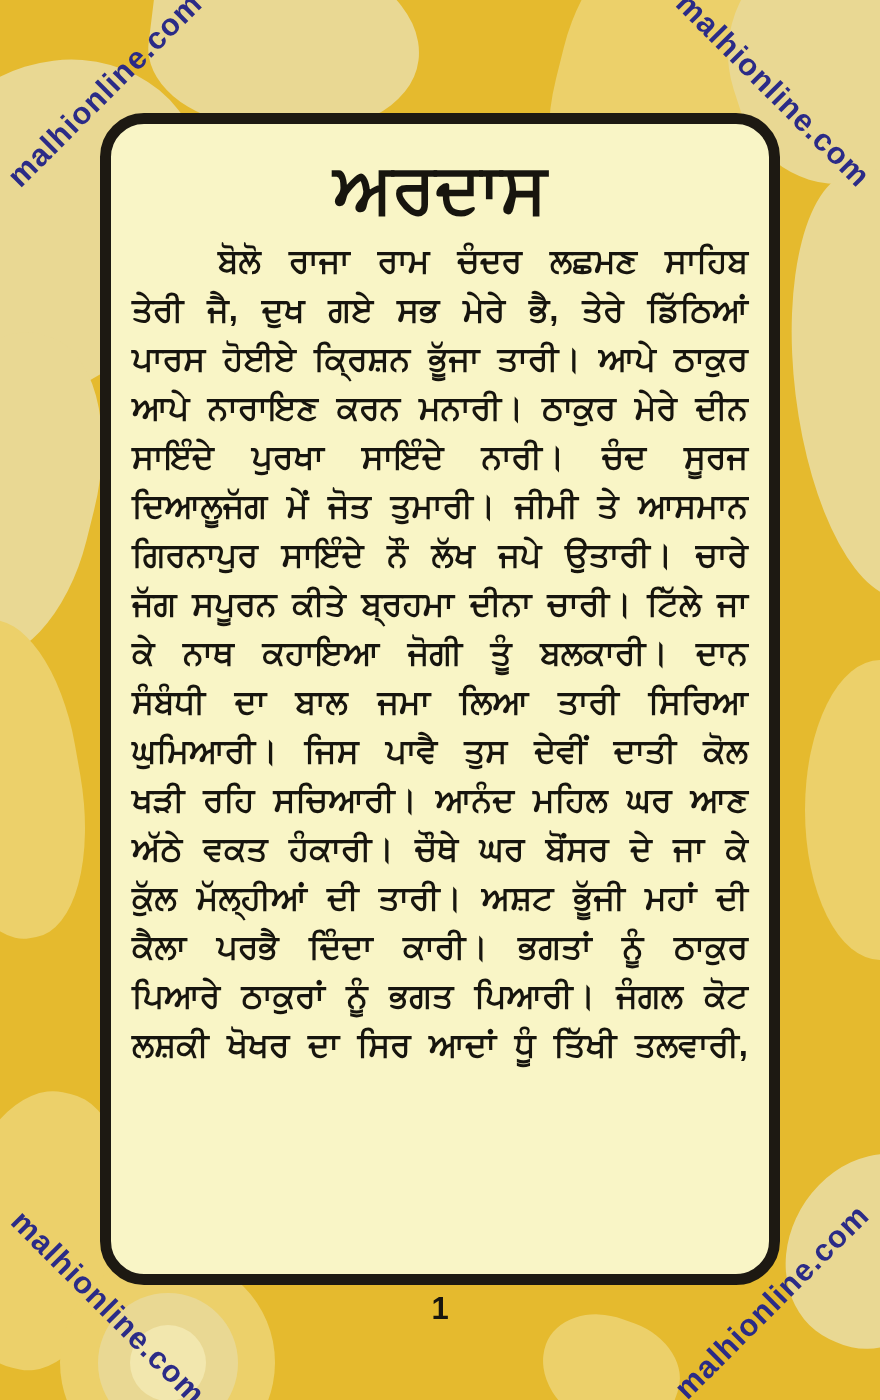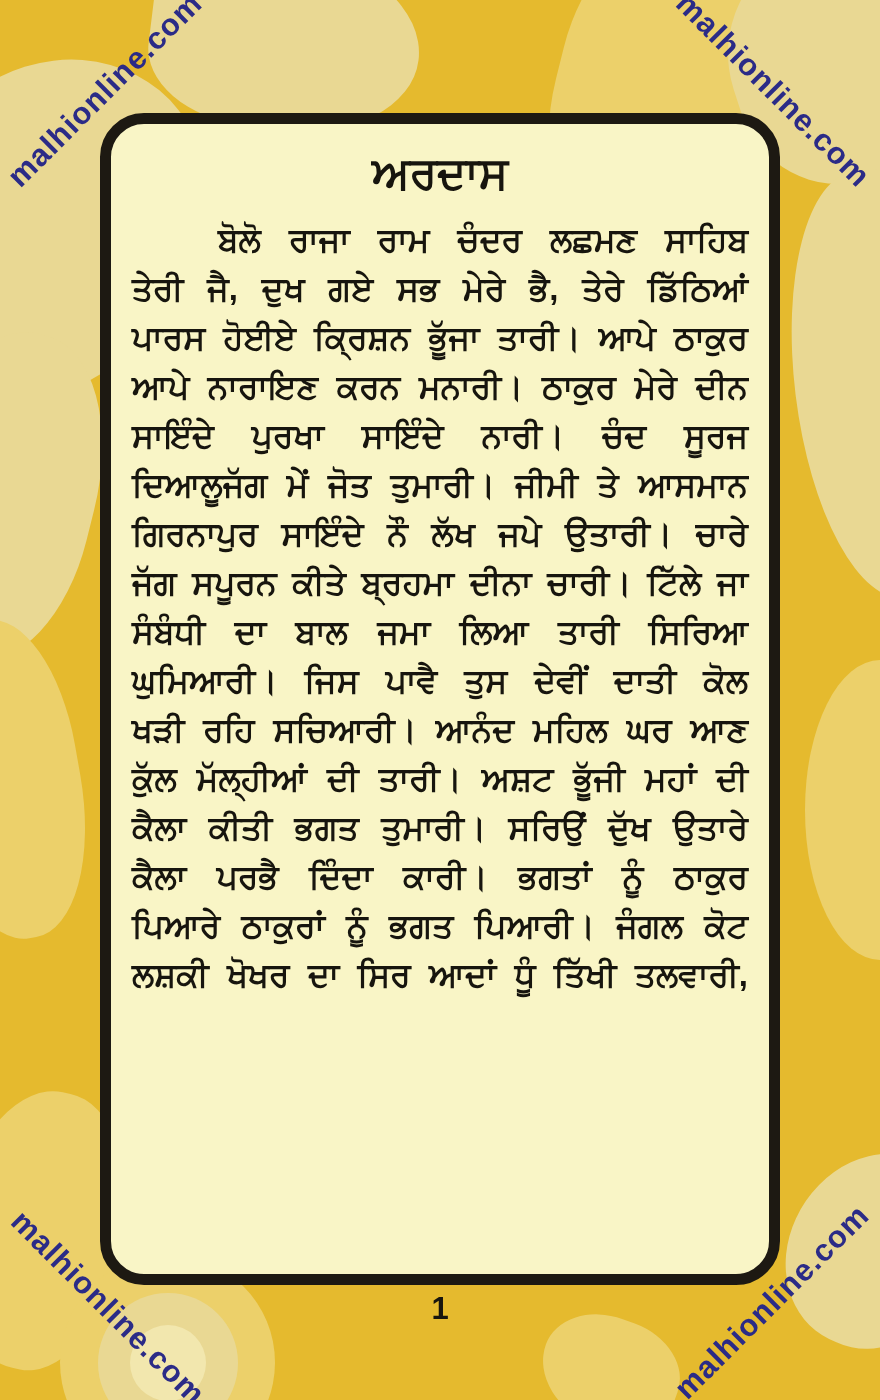--- a/index.html
+++ b/index.html
@@ -65,27 +65,27 @@
   .card{
     position:absolute;z-index:2;
     left:100px;top:113px;width:680px;height:1172px;
     background:var(--card-bg);
     border:11px solid var(--card-border);
     border-radius:44px;
     padding:20px 21px 0 21px;
   }
   .title{
     text-align:center;
-    font-size:44px;
+    font-size:69px;
     font-weight:bold;
     line-height:1.3;
     color:var(--text);
   }
   .body-text{
-    margin-top:14px;
+    margin-top:2px;
     font-size:33px;
     font-weight:600;
     line-height:49px;
     color:var(--text);
   }
   .line{
     text-align:justify;
     text-align-last:justify;
     white-space:nowrap;
   }
@@ -128,24 +128,25 @@
   <div class="body-text">
 
   <div class="line">ਬੋਲੋ ਰਾਜਾ ਰਾਮ ਚੰਦਰ ਲਛਮਣ ਸਾਹਿਬ</div>
       <div class="line">ਤੇਰੀ ਜੈ, ਦੁਖ ਗਏ ਸਭ ਮੇਰੇ ਭੈ, ਤੇਰੇ ਡਿੱਠਿਆਂ</div>
       <div class="line">ਪਾਰਸ ਹੋਈਏ ਕ੍ਰਿਸ਼ਨ ਭੂੱਜਾ ਤਾਰੀ। ਆਪੇ ਠਾਕੁਰ</div>
       <div class="line">ਆਪੇ ਨਾਰਾਇਣ ਕਰਨ ਮਨਾਰੀ। ਠਾਕੁਰ ਮੇਰੇ ਦੀਨ</div>
       <div class="line">ਸਾਇੰਦੇ ਪੁਰਖਾ ਸਾਇੰਦੇ ਨਾਰੀ। ਚੰਦ ਸੂਰਜ</div>
       <div class="line">ਦਿਆਲੂਜੱਗ ਮੇਂ ਜੋਤ ਤੁਮਾਰੀ। ਜੀਮੀ ਤੇ ਆਸਮਾਨ</div>
       <div class="line">ਗਿਰਨਾਪੁਰ ਸਾਇੰਦੇ ਨੌ ਲੱਖ ਜਪੇ ਉਤਾਰੀ। ਚਾਰੇ</div>
       <div class="line">ਜੱਗ ਸਪੂਰਨ ਕੀਤੇ ਬ੍ਰਹਮਾ ਦੀਨਾ ਚਾਰੀ। ਟਿੱਲੇ ਜਾ</div>
+      <div class="line">ਕੇ ਨਾਥ ਕਹਾਇਆ ਜੋਗੀ ਤੂੰ ਬਲਕਾਰੀ। ਦਾਨ</div>
       <div class="line">ਸੰਬੰਧੀ ਦਾ ਬਾਲ ਜਮਾ ਲਿਆ ਤਾਰੀ ਸਿਰਿਆ</div>
       <div class="line">ਘੁਮਿਆਰੀ। ਜਿਸ ਪਾਵੈ ਤੁਸ ਦੇਵੀਂ ਦਾਤੀ ਕੋਲ</div>
       <div class="line">ਖੜੀ ਰਹਿ ਸਚਿਆਰੀ। ਆਨੰਦ ਮਹਿਲ ਘਰ ਆਣ</div>
+      <div class="line">ਅੱਠੇ ਵਕਤ ਹੰਕਾਰੀ। ਚੌਥੇ ਘਰ ਬੋਂਸਰ ਦੇ ਜਾ ਕੇ</div>
       <div class="line">ਕੁੱਲ ਮੱਲ੍ਹੀਆਂ ਦੀ ਤਾਰੀ। ਅਸ਼ਟ ਭੂੱਜੀ ਮਹਾਂ ਦੀ</div>
-      <div class="line">ਕੈਲਾ ਕੀਤੀ ਭਗਤ ਤੁਮਾਰੀ। ਸਰਿਉਂ ਦੁੱਖ ਉਤਾਰੇ</div>
       <div class="line">ਕੈਲਾ ਪਰਭੈ ਦਿੰਦਾ ਕਾਰੀ। ਭਗਤਾਂ ਨੂੰ ਠਾਕੁਰ</div>
       <div class="line">ਪਿਆਰੇ ਠਾਕੁਰਾਂ ਨੂੰ ਭਗਤ ਪਿਆਰੀ। ਜੰਗਲ ਕੋਟ</div>
       <div class="line">ਲਸ਼ਕੀ ਖੋਖਰ ਦਾ ਸਿਰ ਆਦਾਂ ਧੂੰ ਤਿੱਖੀ ਤਲਵਾਰੀ,</div>
     </div>
 </div>
 
 <div class="page-number">1</div>
 
 </body></html>

